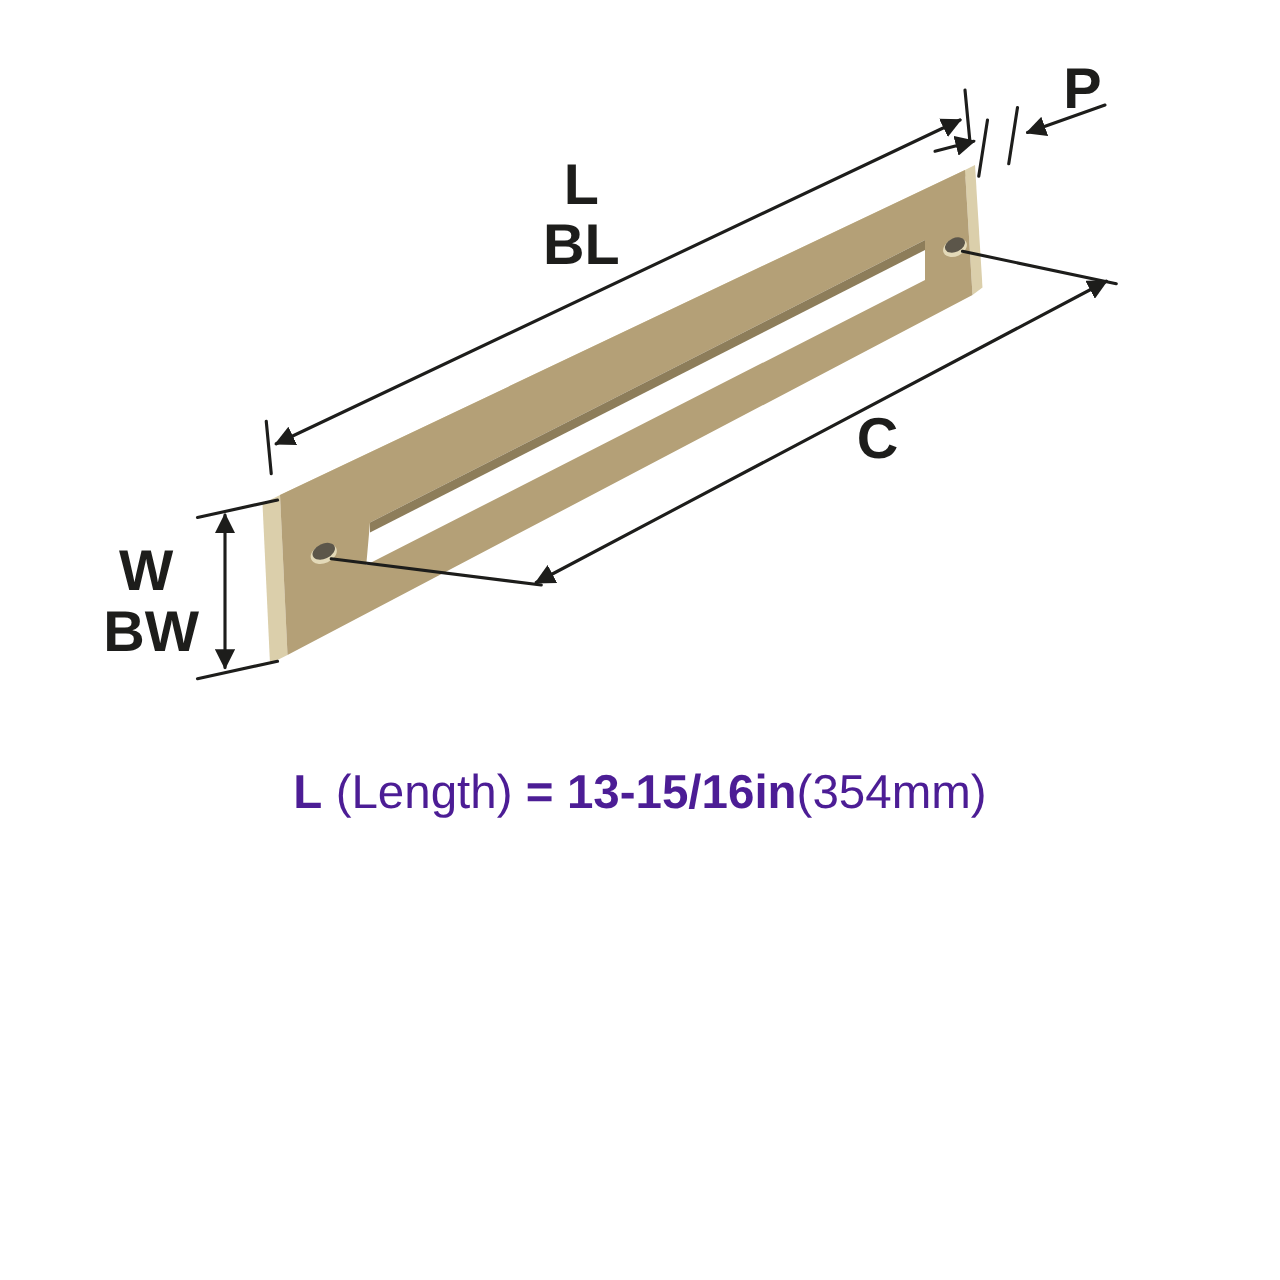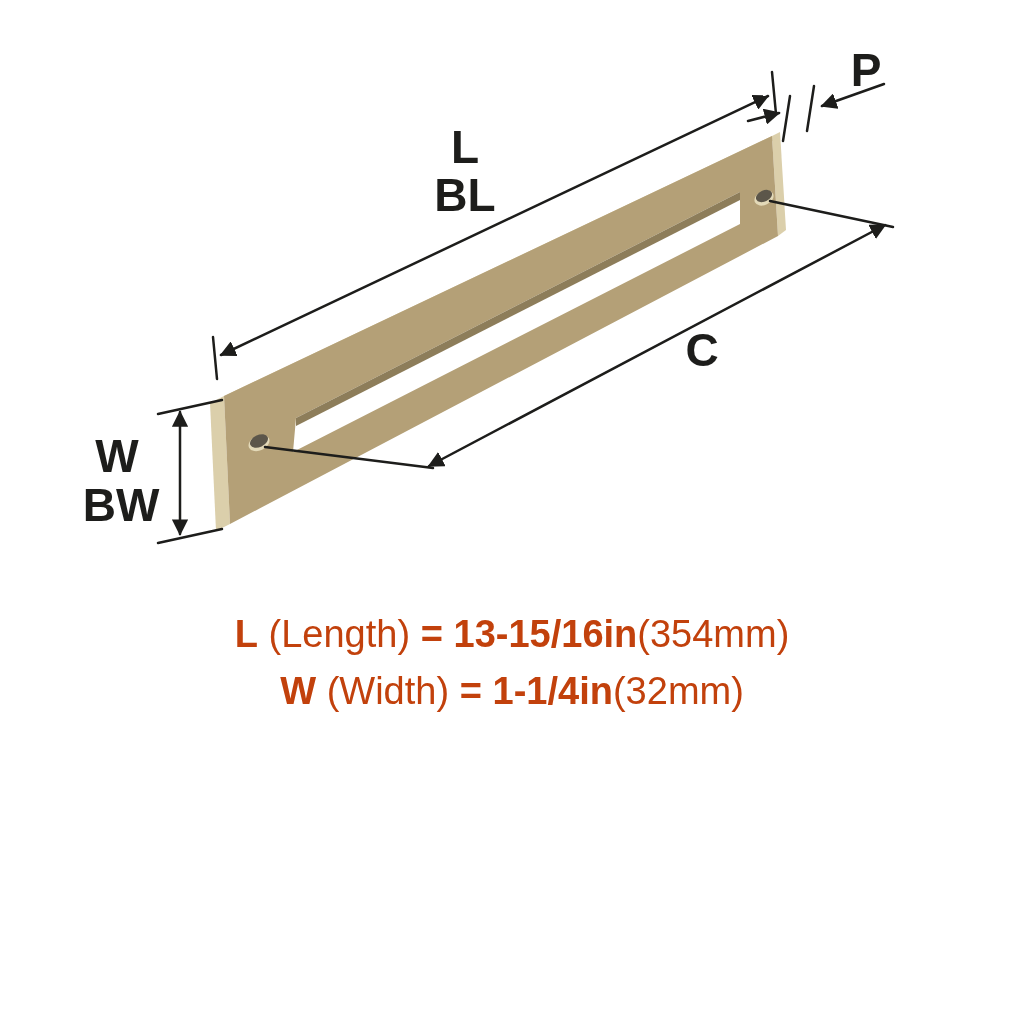--- a/index.html
+++ b/index.html
@@ -2,21 +2,21 @@
 <html><head>
 <meta charset="utf-8">
 <style>
   html,body{margin:0;padding:0;background:#ffffff;}
   #page{position:relative;width:1024px;height:1024px;background:#ffffff;overflow:hidden;
         font-family:"Liberation Sans","DejaVu Sans",sans-serif;}
   #diagram-svg{position:absolute;left:0;top:0;}
   .dim-label{font-family:"Liberation Sans","DejaVu Sans",sans-serif;font-weight:700;
              font-size:46px;text-anchor:middle;}
   #spec-list{position:absolute;left:0;top:606px;width:1024px;text-align:center;
-             color:#c2410c;font-size:38px;line-height:57px;}
+             color:#4c1d95;font-size:38px;line-height:57px;}
   .spec-line{white-space:nowrap;}
   .spec-code{font-weight:700;margin-right:.28em;}
   .spec-label{font-weight:400;margin-right:.28em;}
   .spec-equals{font-weight:700;margin-right:.28em;}
   .spec-value{font-weight:700;}
   .spec-metric{font-weight:400;}
 </style>
 </head>
 <body>
 
@@ -79,18 +79,15 @@
       <text class="dim-label" x="702" y="366">C</text>
       <text class="dim-label" x="117" y="472">W</text>
       <text class="dim-label" x="121" y="521">BW</text>
     </g>
   </svg>
 
   <div id="spec-list">
     <div class="spec-line">
       <span class="spec-code">L</span><span class="spec-label">(Length)</span><span class="spec-equals">=</span><span class="spec-value">13-15/16in</span><span class="spec-metric">(354mm)</span>
     </div>
-    <div class="spec-line">
-      <span class="spec-code">W</span><span class="spec-label">(Width)</span><span class="spec-equals">=</span><span class="spec-value">1-1/4in</span><span class="spec-metric">(32mm)</span>
-    </div>
   </div>
 
 </div>
 
 </body></html>

